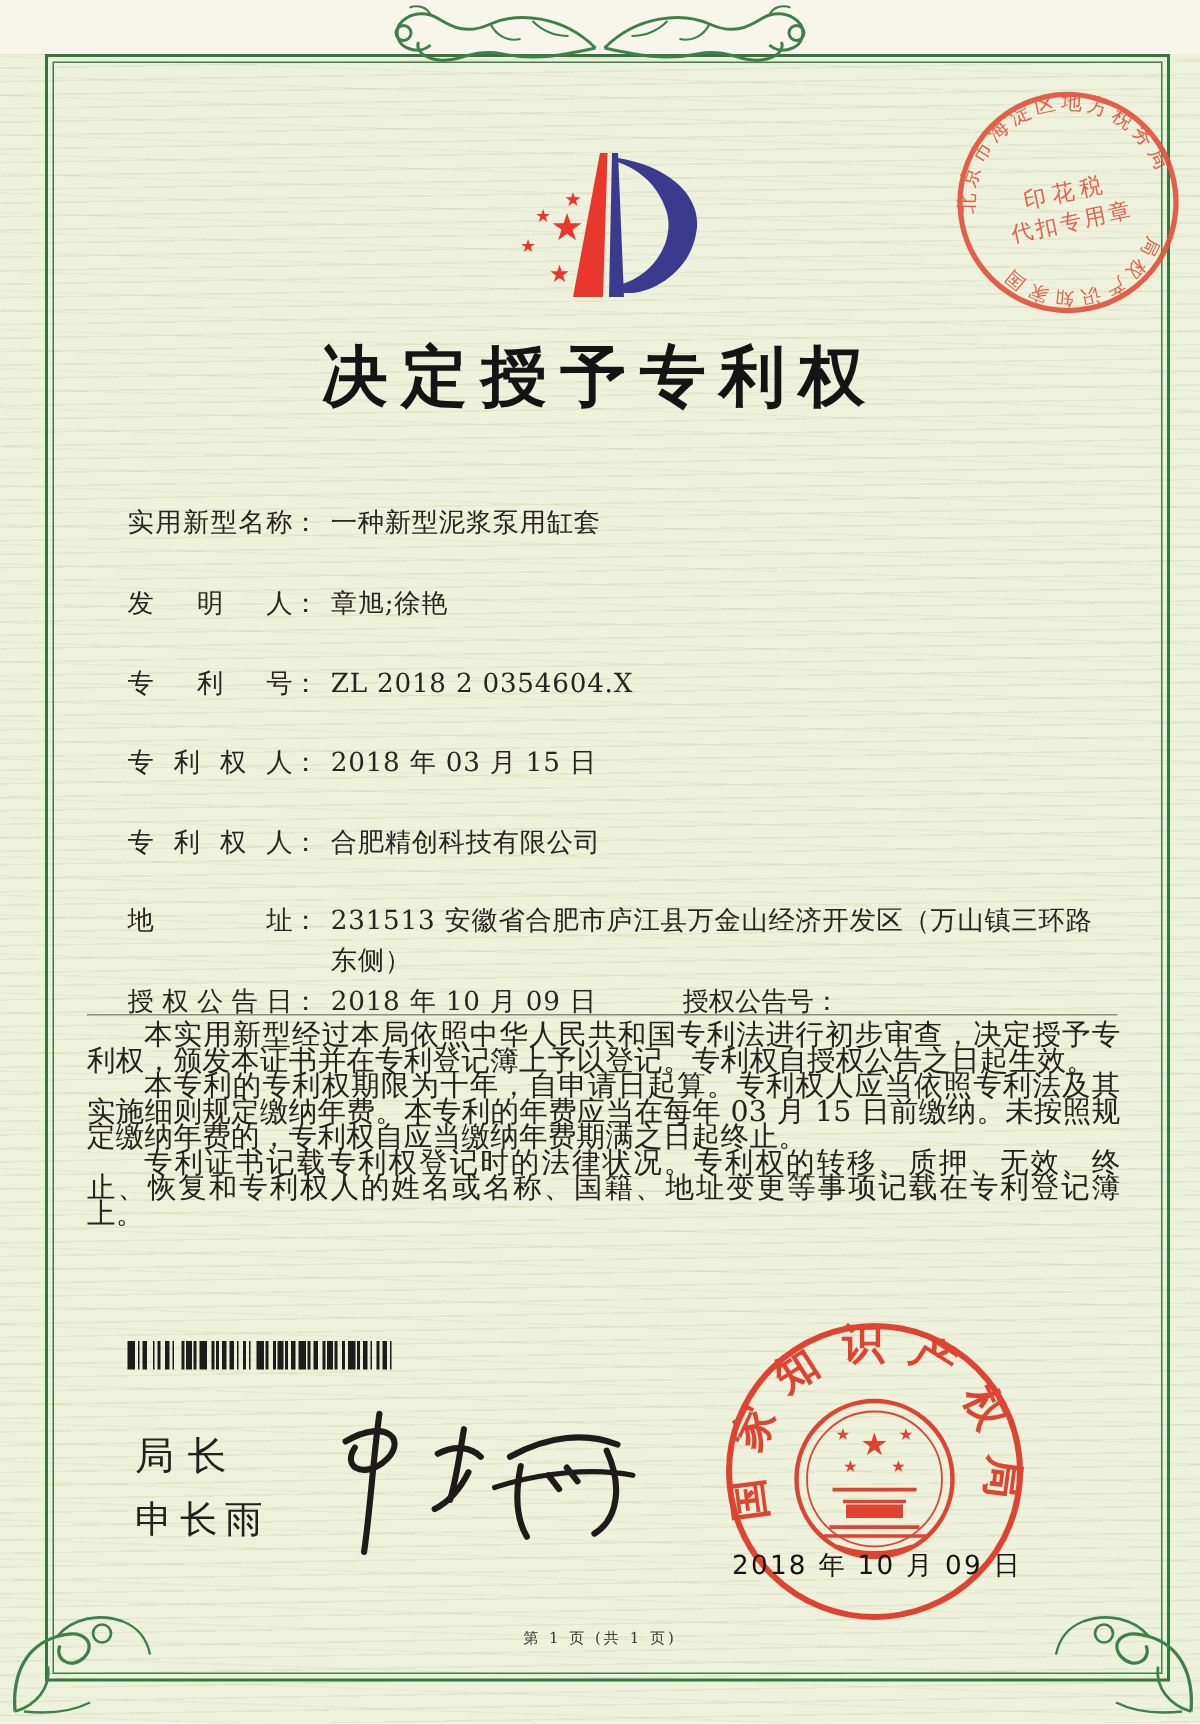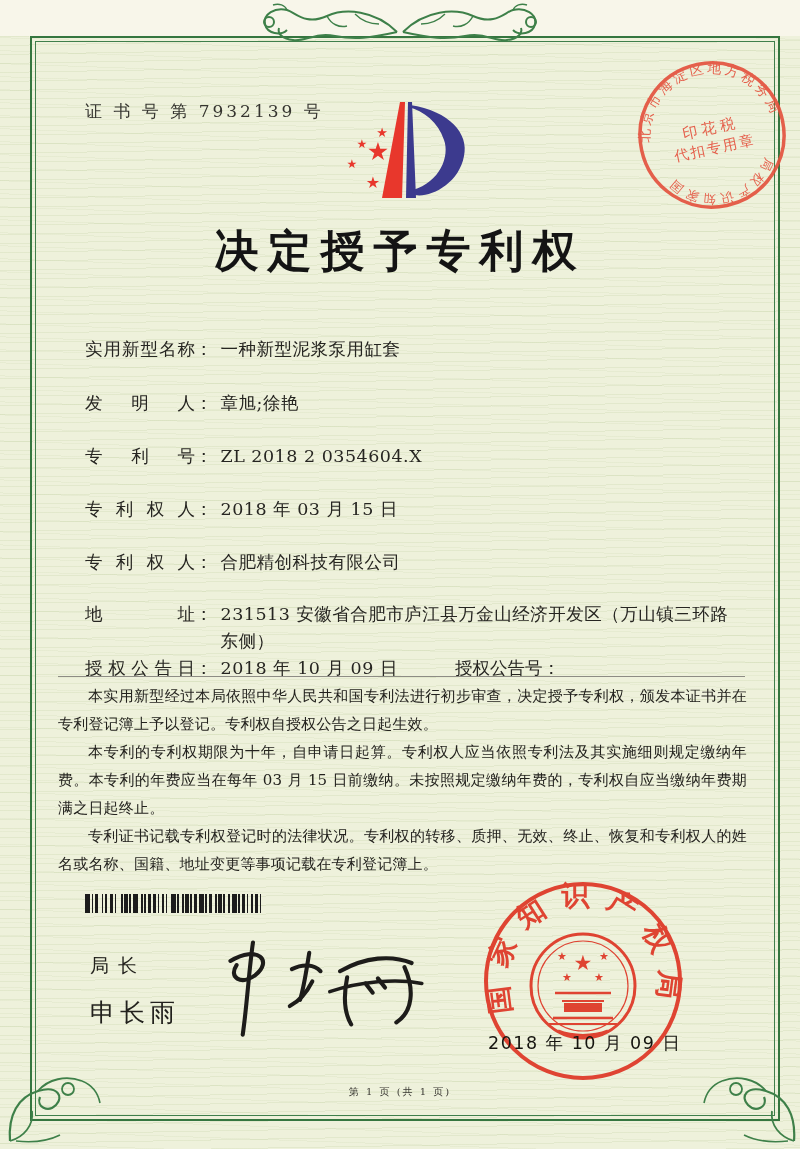--- a/index.html
+++ b/index.html
@@ -22,26 +22,26 @@
   .tax-stamp{position:absolute;left:632px;top:55px;width:160px;height:160px;transform:rotate(-12deg);opacity:.9;}
   .logo{position:absolute;left:318px;top:98px;width:165px;height:112px;}
   .title{position:absolute;left:0;top:222px;width:100%;text-align:center;
          font-size:44px;font-weight:bold;color:#141414;letter-spacing:9px;}
   .row{position:absolute;left:85px;right:55px;display:flex;align-items:flex-start;
        font-size:17.5px;color:#262521;line-height:27px;}
   .flabel{display:inline-block;width:110px;text-align-last:justify;text-align:justify;white-space:nowrap;}
   .fvalue{flex:1;padding-left:8px;letter-spacing:0.5px;}
   .pubno{position:absolute;left:455px;display:flex;font-size:17.5px;color:#262521;line-height:27px;}
   .divider{position:absolute;left:58px;right:55px;top:676px;border-top:1px solid #8d8c84;}
-  .paras{position:absolute;left:58px;right:53px;top:682px;font-size:15px;line-height:28px;
+  .paras{position:absolute;left:58px;right:53px;top:682px;font-size:19px;line-height:17px;
          color:#23221e;text-align:justify;letter-spacing:0.2px;}
   .paras p{margin:0;text-indent:2em;}
   .barcode{position:absolute;left:85px;top:894px;height:19px;display:flex;align-items:stretch;}
   .barcode span{display:block;background:#1c1c1c;}
-  .sig-pos{position:absolute;left:90px;top:953px;font-size:19px;letter-spacing:9px;color:#22211d;}
+  .sig-pos{position:absolute;left:90px;top:953px;font-size:26px;letter-spacing:9px;color:#22211d;}
   .sig-name{position:absolute;left:90px;top:996px;font-size:25px;letter-spacing:5px;color:#22211d;}
   .sig-script{position:absolute;left:212px;top:930px;width:215px;height:108px;}
   .seal{position:absolute;left:463px;top:878px;width:240px;height:210px;opacity:.93;}
   .seal-date{position:absolute;left:488px;top:1031px;font-size:17.5px;letter-spacing:1.5px;color:#15140f;z-index:5;
              font-family:"DejaVu Sans","Liberation Sans",sans-serif;}
   .footer{position:absolute;left:0;top:1085px;width:100%;text-align:center;font-size:10px;color:#3a3933;letter-spacing:2px;}
   .green-stroke{stroke:#3e8049;fill:none;}
   svg text{font-family:"DejaVu Serif","Liberation Serif",serif;}
 </style>
 </head>
@@ -84,25 +84,20 @@
     <g class="green-stroke" stroke-width="2.2">
       <path d="M 6,74 C 4,48 14,30 34,24 C 54,18 60,30 52,38 C 44,46 32,40 36,30"></path>
       <path d="M 6,74 C 20,70 30,58 28,44" stroke-width="1.8"></path>
       <path d="M 34,24 C 44,12 62,8 78,14" stroke-width="1.8"></path>
       <circle cx="64" cy="22" r="6" stroke-width="1.8"></circle>
       <path d="M 78,14 C 88,18 94,26 96,36" stroke-width="1.6"></path>
       <path d="M 12,74 C 30,76 44,74 56,68" stroke-width="1.6"></path>
     </g>
   </svg>
 
-  <div class="certno">
-    <span>证 书 号 第</span>
-    <span>7932139</span>
-    <span>号</span>
-  </div>
 
   <svg class="tax-stamp" viewBox="0 0 160 160">
     <circle cx="80" cy="80" r="72" fill="none" stroke="#e4503c" stroke-width="3.5"></circle>
     <path id="taxTop" d="M 20,100 A 63,63 0 1 1 140,100" fill="none"></path>
     <path id="taxBot" d="M 132,103 A 55,55 0 0 1 28,103" fill="none"></path>
     <text font-size="13.8" fill="#e4503c" letter-spacing="3">
       <textPath href="#taxTop" startOffset="50%" text-anchor="middle">北京市海淀区地方税务局</textPath>
     </text>
     <text x="80" y="78" text-anchor="middle" font-size="15" letter-spacing="4" fill="#e4503c">印花税</text>
     <text x="80" y="98" text-anchor="middle" font-size="14.5" letter-spacing="2" fill="#e4503c">代扣专用章</text>

